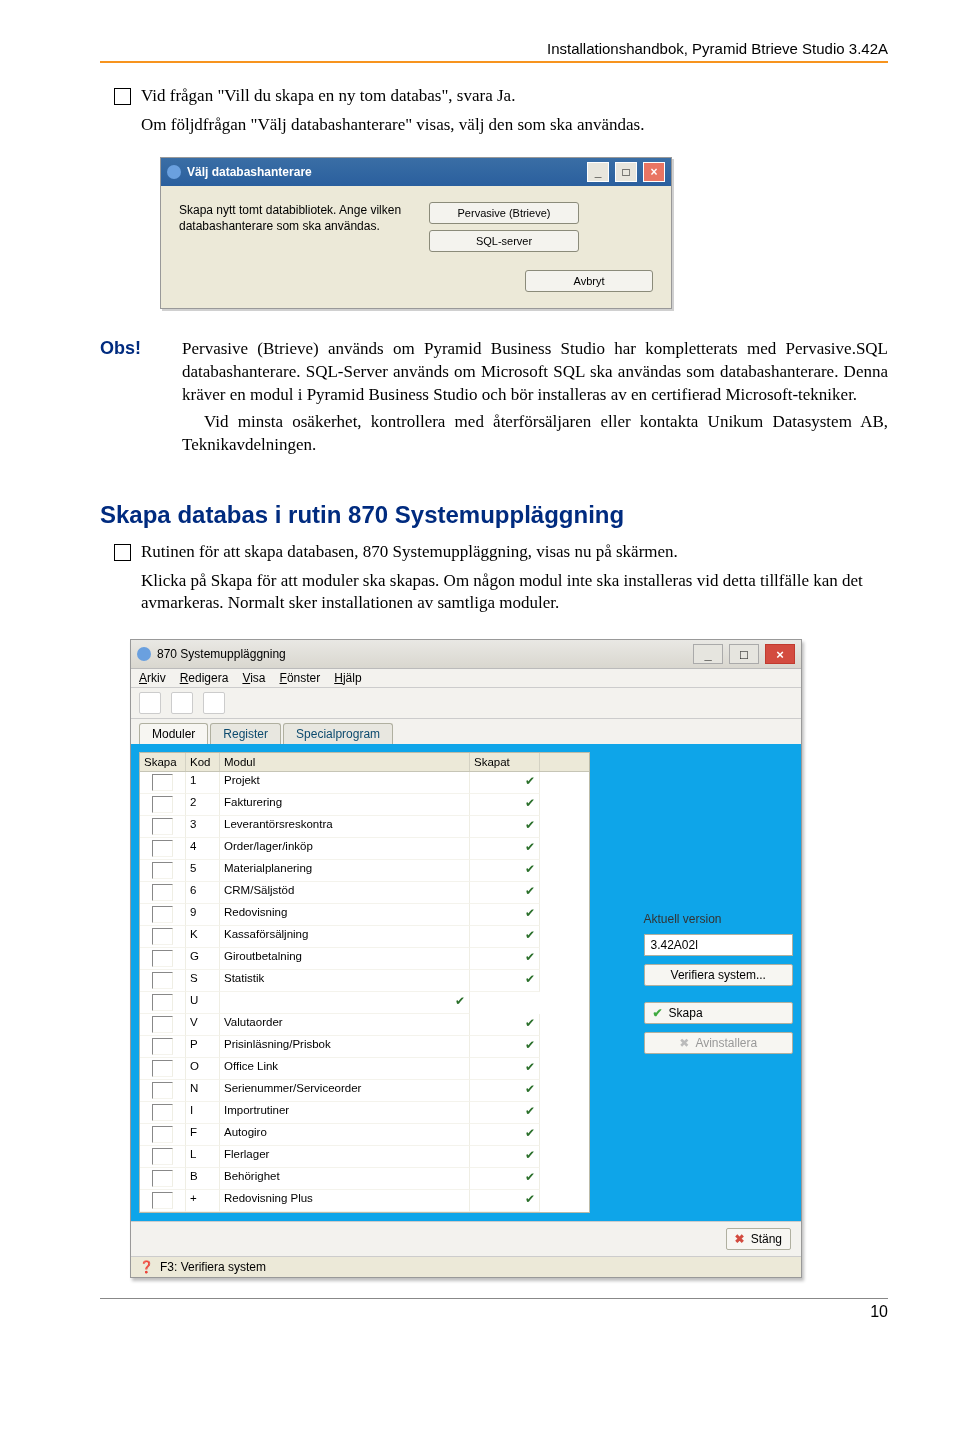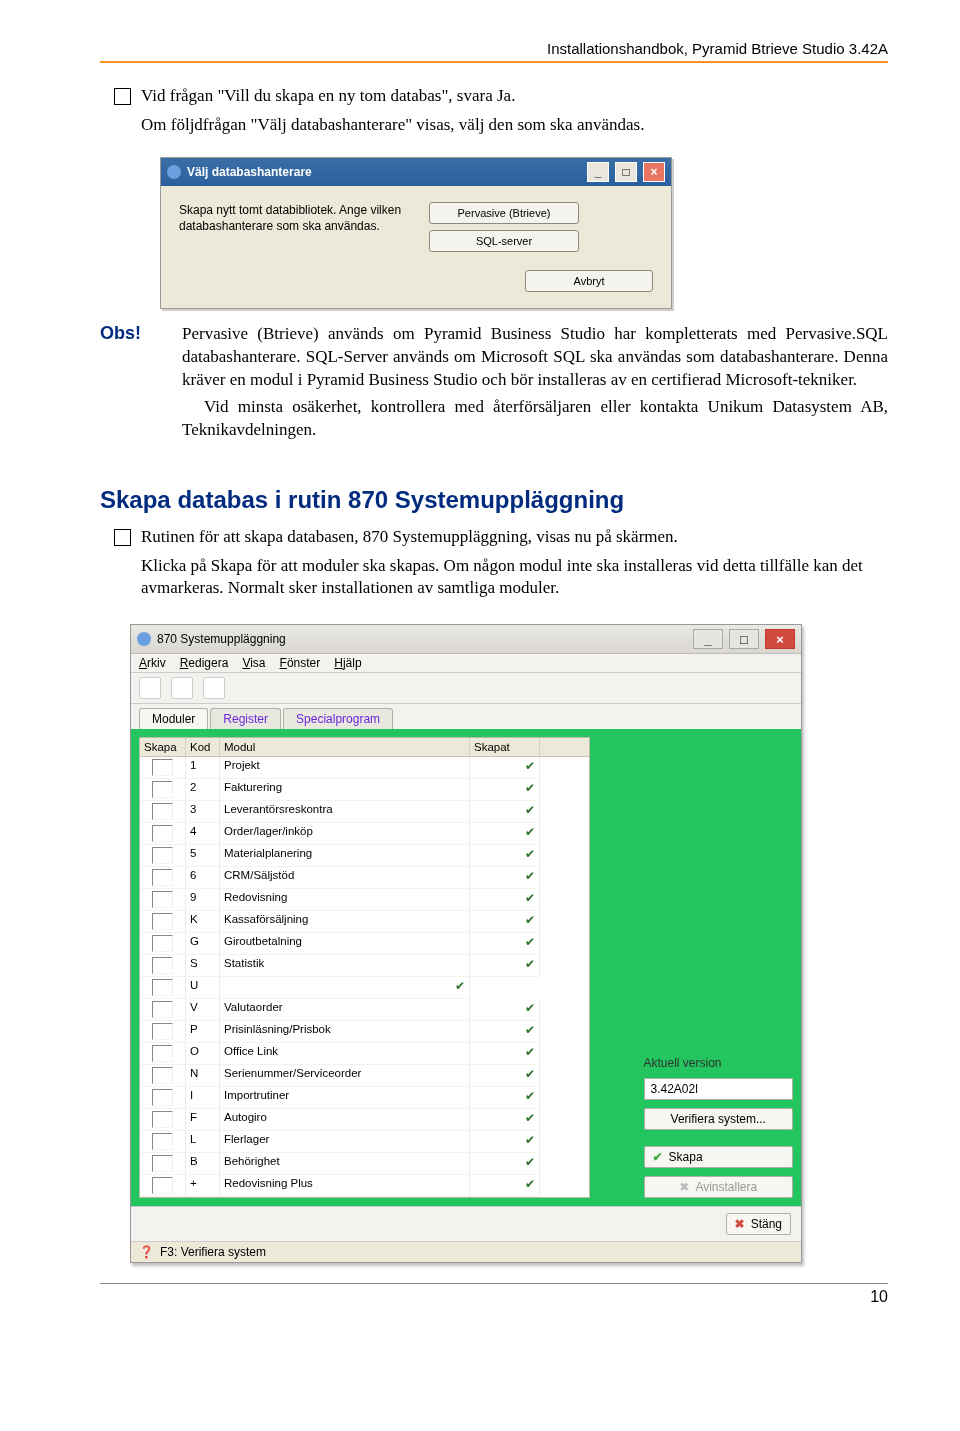--- a/index.html
+++ b/index.html
@@ -33,21 +33,21 @@
     align-items:flex-start;
     gap:10px;
     margin-left:14px;
   }
   .check-box{
     width:15px;height:15px;border:1.4px solid #000;background:#fff;flex-shrink:0;margin-top:3px;
   }
   .obs-row{
     display:flex;
     gap:22px;
-    margin-top:14px;
+    margin-top:29px;
   }
   .obs-label{
     font-family:Verdana,Geneva,sans-serif;
     font-weight:bold;
     font-size:18px;
     color:#002B7F;
     flex-shrink:0;
     width:60px;
   }
   .obs-text p{
@@ -140,23 +140,23 @@
   .dlg2-title .wc.red{background:#d34b3f;color:#fff;border-color:#c03a2e}
   .menubar{padding:2px 8px;display:flex;gap:14px;border-bottom:1px solid #ccc;background:#f3f2ee}
   .menubar span u{text-decoration:underline}
   .toolbar{padding:4px 8px;display:flex;gap:10px;border-bottom:1px solid #ccc;background:#f3f2ee}
   .tb-icon{width:20px;height:20px;background:#fff;border:1px solid #ccc;border-radius:2px}
   .tabrow{padding:4px 8px 0 8px;display:flex;gap:0;background:#f3f2ee}
   .tab{
     border:1px solid #b0b0a0;border-bottom:none;background:#f7f6f2;padding:3px 12px;margin-right:2px;
     border-top-left-radius:3px;border-top-right-radius:3px;
   }
-  .tab.inactive{background:#e8e7e0;color:#6d28d9}
+  .tab.inactive{background:#e8e7e0;color:#0c4a6e}
   .dlg2-main{
-    display:flex;gap:10px;padding:8px;background:#22c55e;align-items:flex-end;
+    display:flex;gap:10px;padding:8px;background:#0ea5e9;align-items:center;
   }
   .grid{
     border:1px solid #bcbba8;background:#fff;width:480px;
   }
   .grid-head,.grid-row{
     display:grid;
     grid-template-columns:46px 34px 250px 70px;
     font-size:11.5px;
   }
   .grid-head{background:#ece9d8;border-bottom:1px solid #c6c5b6}

